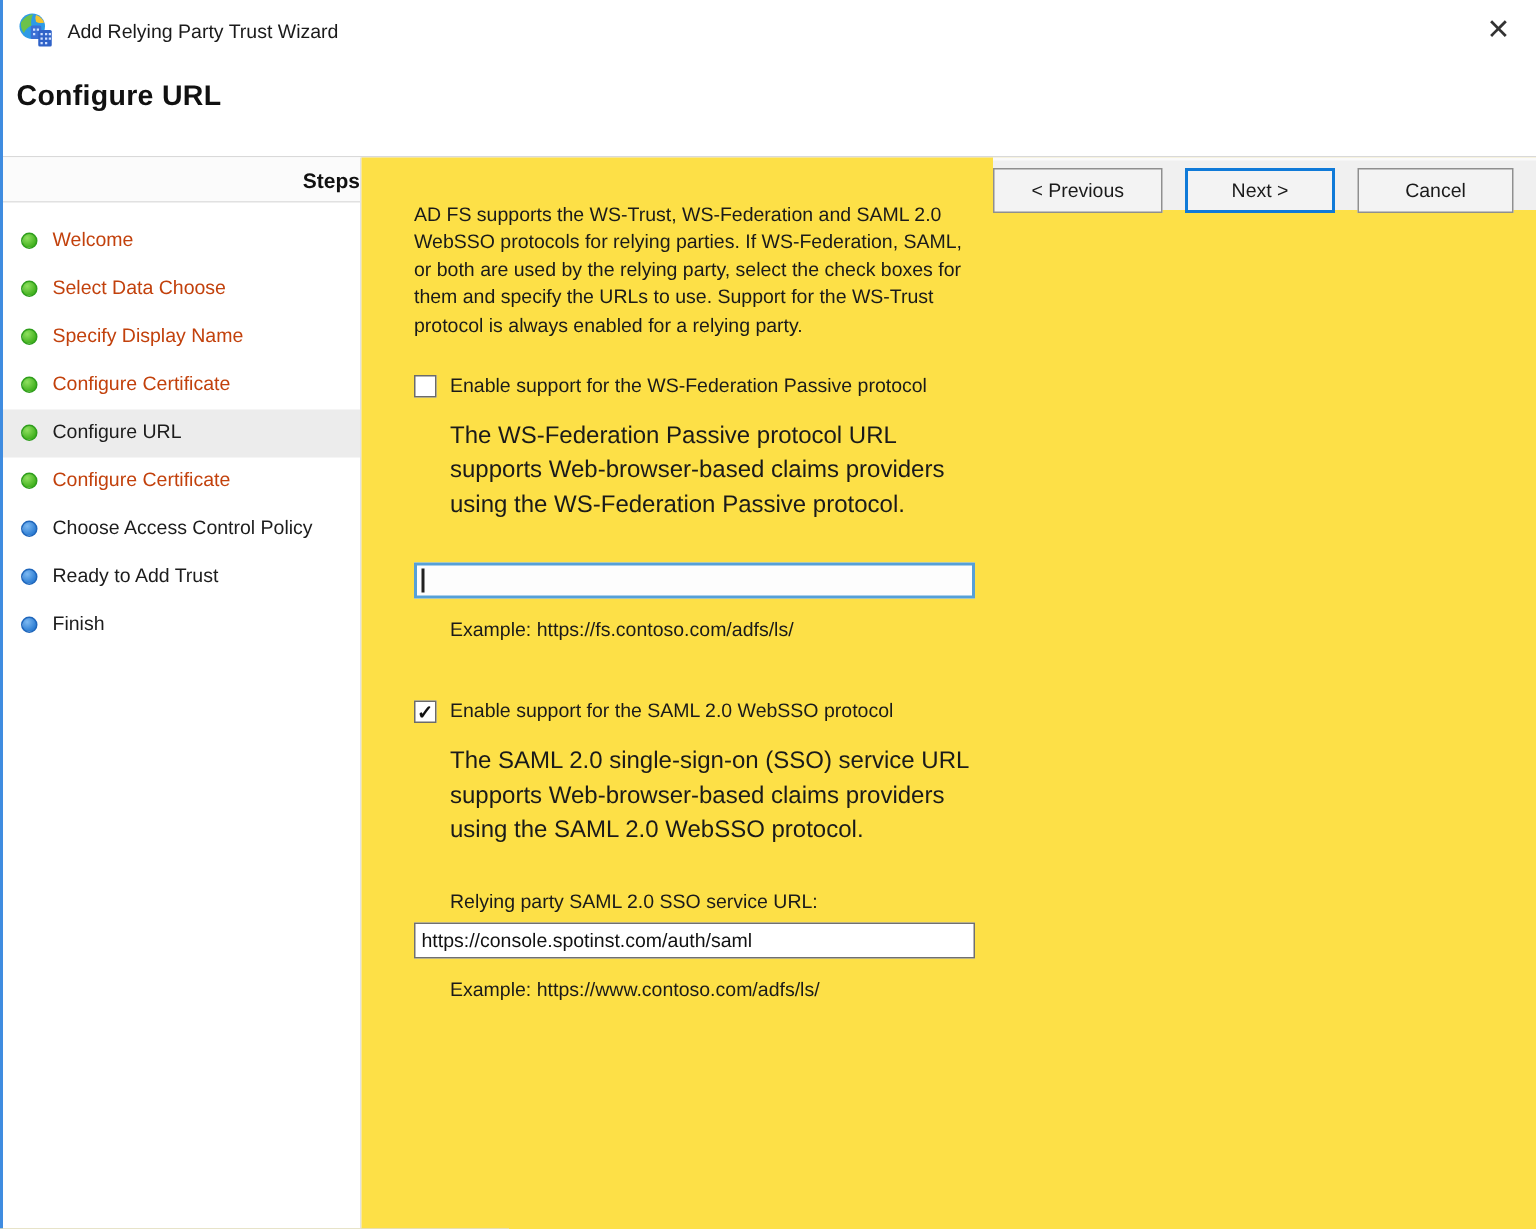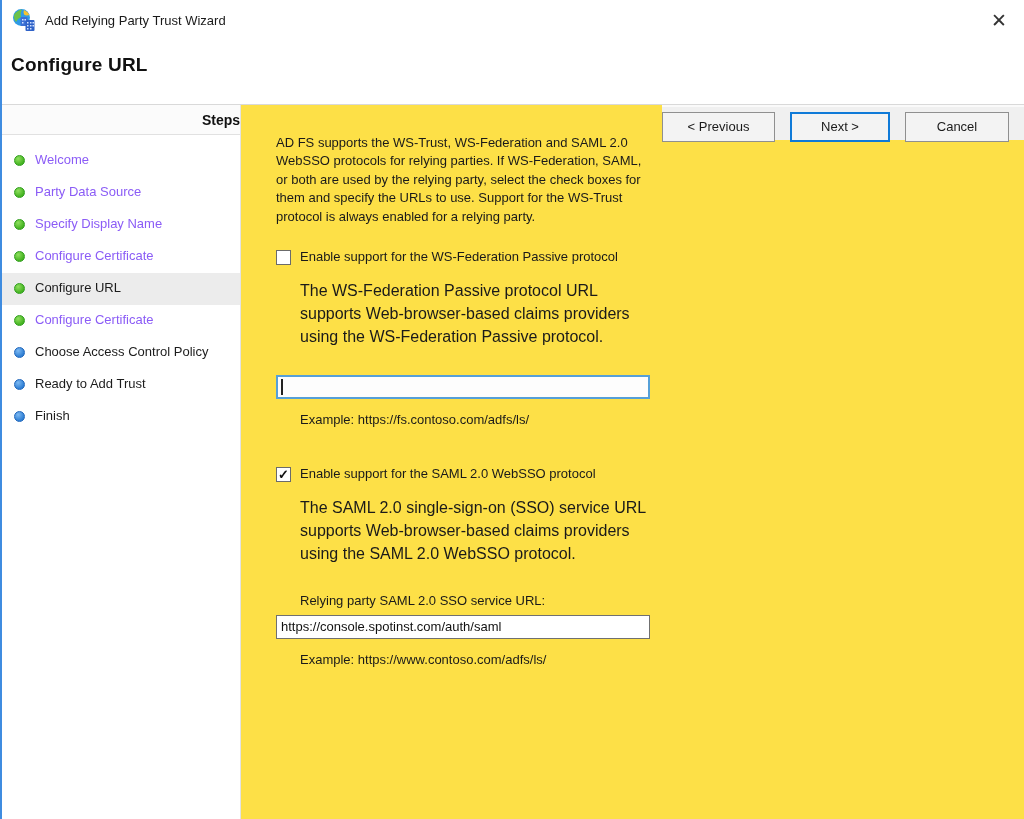--- a/index.html
+++ b/index.html
@@ -29,21 +29,21 @@
     height:30px; padding:7px 0 0 10px; background:#fbfbfb;
     border-bottom:1px solid #e1e1e1; font-size:14px; font-weight:bold; color:#111;text-align:right;
   }
   .steps-list{ padding-top:10px; }
   .step{ display:flex; align-items:flex-start; padding:7px 10px 7px 12px; min-height:32px; cursor:pointer; }
   .step.current{ background:#ececec; cursor:default; }
   .dot{ width:11px; height:11px; border-radius:50%; margin:3px 10px 0 0; flex:0 0 auto; }
   .dot.green{ background:radial-gradient(circle at 35% 30%, #8fe05f, #45b321 70%); border:1px solid #2f9e1c; }
   .dot.blue{ background:radial-gradient(circle at 35% 30%, #7db9f2, #2f7fd4 70%); border:1px solid #1f66bb; }
   .step-label{ font-size:13px; line-height:16px; padding-right:10px; }
-  .step .link{ color:#8b5cf6; }
+  .step .link{ color:#c2410c; }
   .step .plain{ color:#1c1c1c; }
   
   .main-col{ flex:1; display:flex; background:#fde047; }
   .content{ flex:1; padding:29px 12px 0 35px; }
   .intro{ font-size:13px; line-height:1.42; color:#1a1a1a; margin-bottom:22px; }
   .check-row{ display:flex; align-items:flex-end; margin-bottom:15px; cursor:pointer; }
   .checkbox{
     width:15px; height:15px; background:#fff; border:1px solid #6b6b6b;
     margin:1px 9px 0 0; flex:0 0 auto; display:flex; align-items:center; justify-content:center;
     font-size:13px; font-weight:bold; color:#111; line-height:1;
@@ -113,21 +113,21 @@
     <div class="sidebar">
       <div class="steps-header">Steps</div>
       <div class="steps-list">
 
         <div class="step">
           <span class="dot green"></span>
           <span class="step-label link">Welcome</span>
         </div>
         <div class="step">
           <span class="dot green"></span>
-          <span class="step-label link">Party Data Source</span>
+          <span class="step-label link">Select Data Choose</span>
         </div>
         <div class="step">
           <span class="dot green"></span>
           <span class="step-label link">Specify Display Name</span>
         </div>
         <div class="step">
           <span class="dot green"></span>
           <span class="step-label link">Configure Certificate</span>
         </div>
         <div class="step current">

